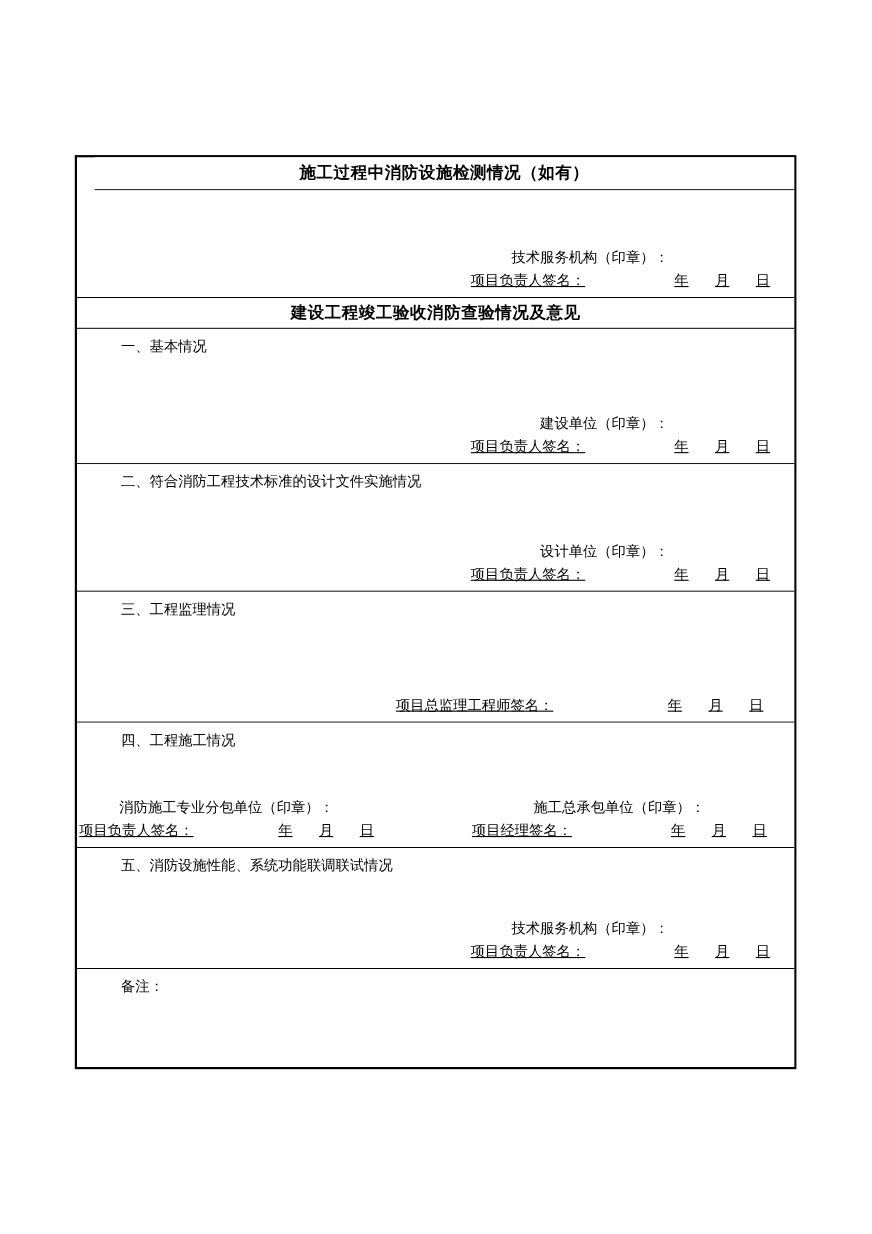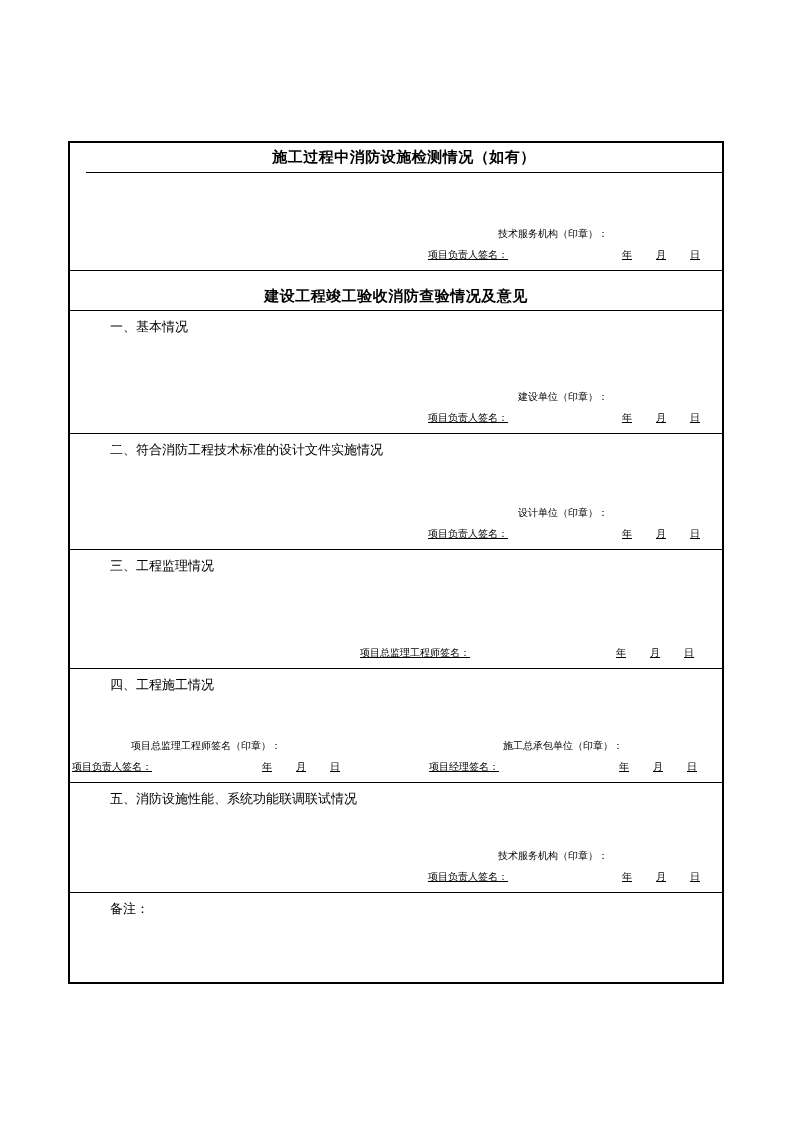--- a/index.html
+++ b/index.html
@@ -31,41 +31,41 @@
   .header-row {
     display: flex;
     align-items: center;
     justify-content: center;
     font-weight: bold;
     font-size: 15px;
     letter-spacing: 0.5px;
   }
   .h-r1 { height: 30px; margin-left: 16px; }
   .h-r2 { height: 98px; }
-  .h-r3 { height: 28px; margin-top: 12px; }
+  .h-r3 { height: 28px; }
   .h-r4 { height: 123px; }
   .h-r5 { height: 116px; }
   .h-r6 { height: 119px; }
   .h-r7 { height: 114px; }
   .h-r8 { height: 110px; padding-left: 24px; }
   .h-r9 { height: 89px; }
   .cell-title {
     position: absolute;
     top: 7px;
     left: 8px;
     font-size: 13px;
     white-space: nowrap;
     margin-left: 32px;
   }
   .sig {
     position: absolute;
     bottom: 5px;
     right: 22px;
     width: 272px;
-    font-size: 10px;
+    font-size: 13px;
     line-height: 21px;
   }
   .sig .org {
     text-align: right;
     padding-right: 92px;
     white-space: nowrap;
   }
   .sig .sign-line {
     display: flex;
     justify-content: space-between;
@@ -135,21 +135,21 @@
         <div class="sign-line">
           <span>项目总监理工程师签名：</span>
           <span class="date"><span>年</span><span>月</span><span>日</span></span>
         </div>
       </div>
     </div>
 
     <div class="row h-r7">
       <div class="cell-title">四、工程施工情况</div>
       <div class="sig dual-left">
-        <div class="org">项目总监理工程师签名（印章）：</div>
+        <div class="org">消防施工专业分包单位（印章）：</div>
         <div class="sign-line">
           <span>项目负责人签名：</span>
           <span class="date"><span>年</span><span>月</span><span>日</span></span>
         </div>
       </div>
       <div class="sig dual-right">
         <div class="org">施工总承包单位（印章）：</div>
         <div class="sign-line">
           <span>项目经理签名：</span>
           <span class="date"><span>年</span><span>月</span><span>日</span></span>

